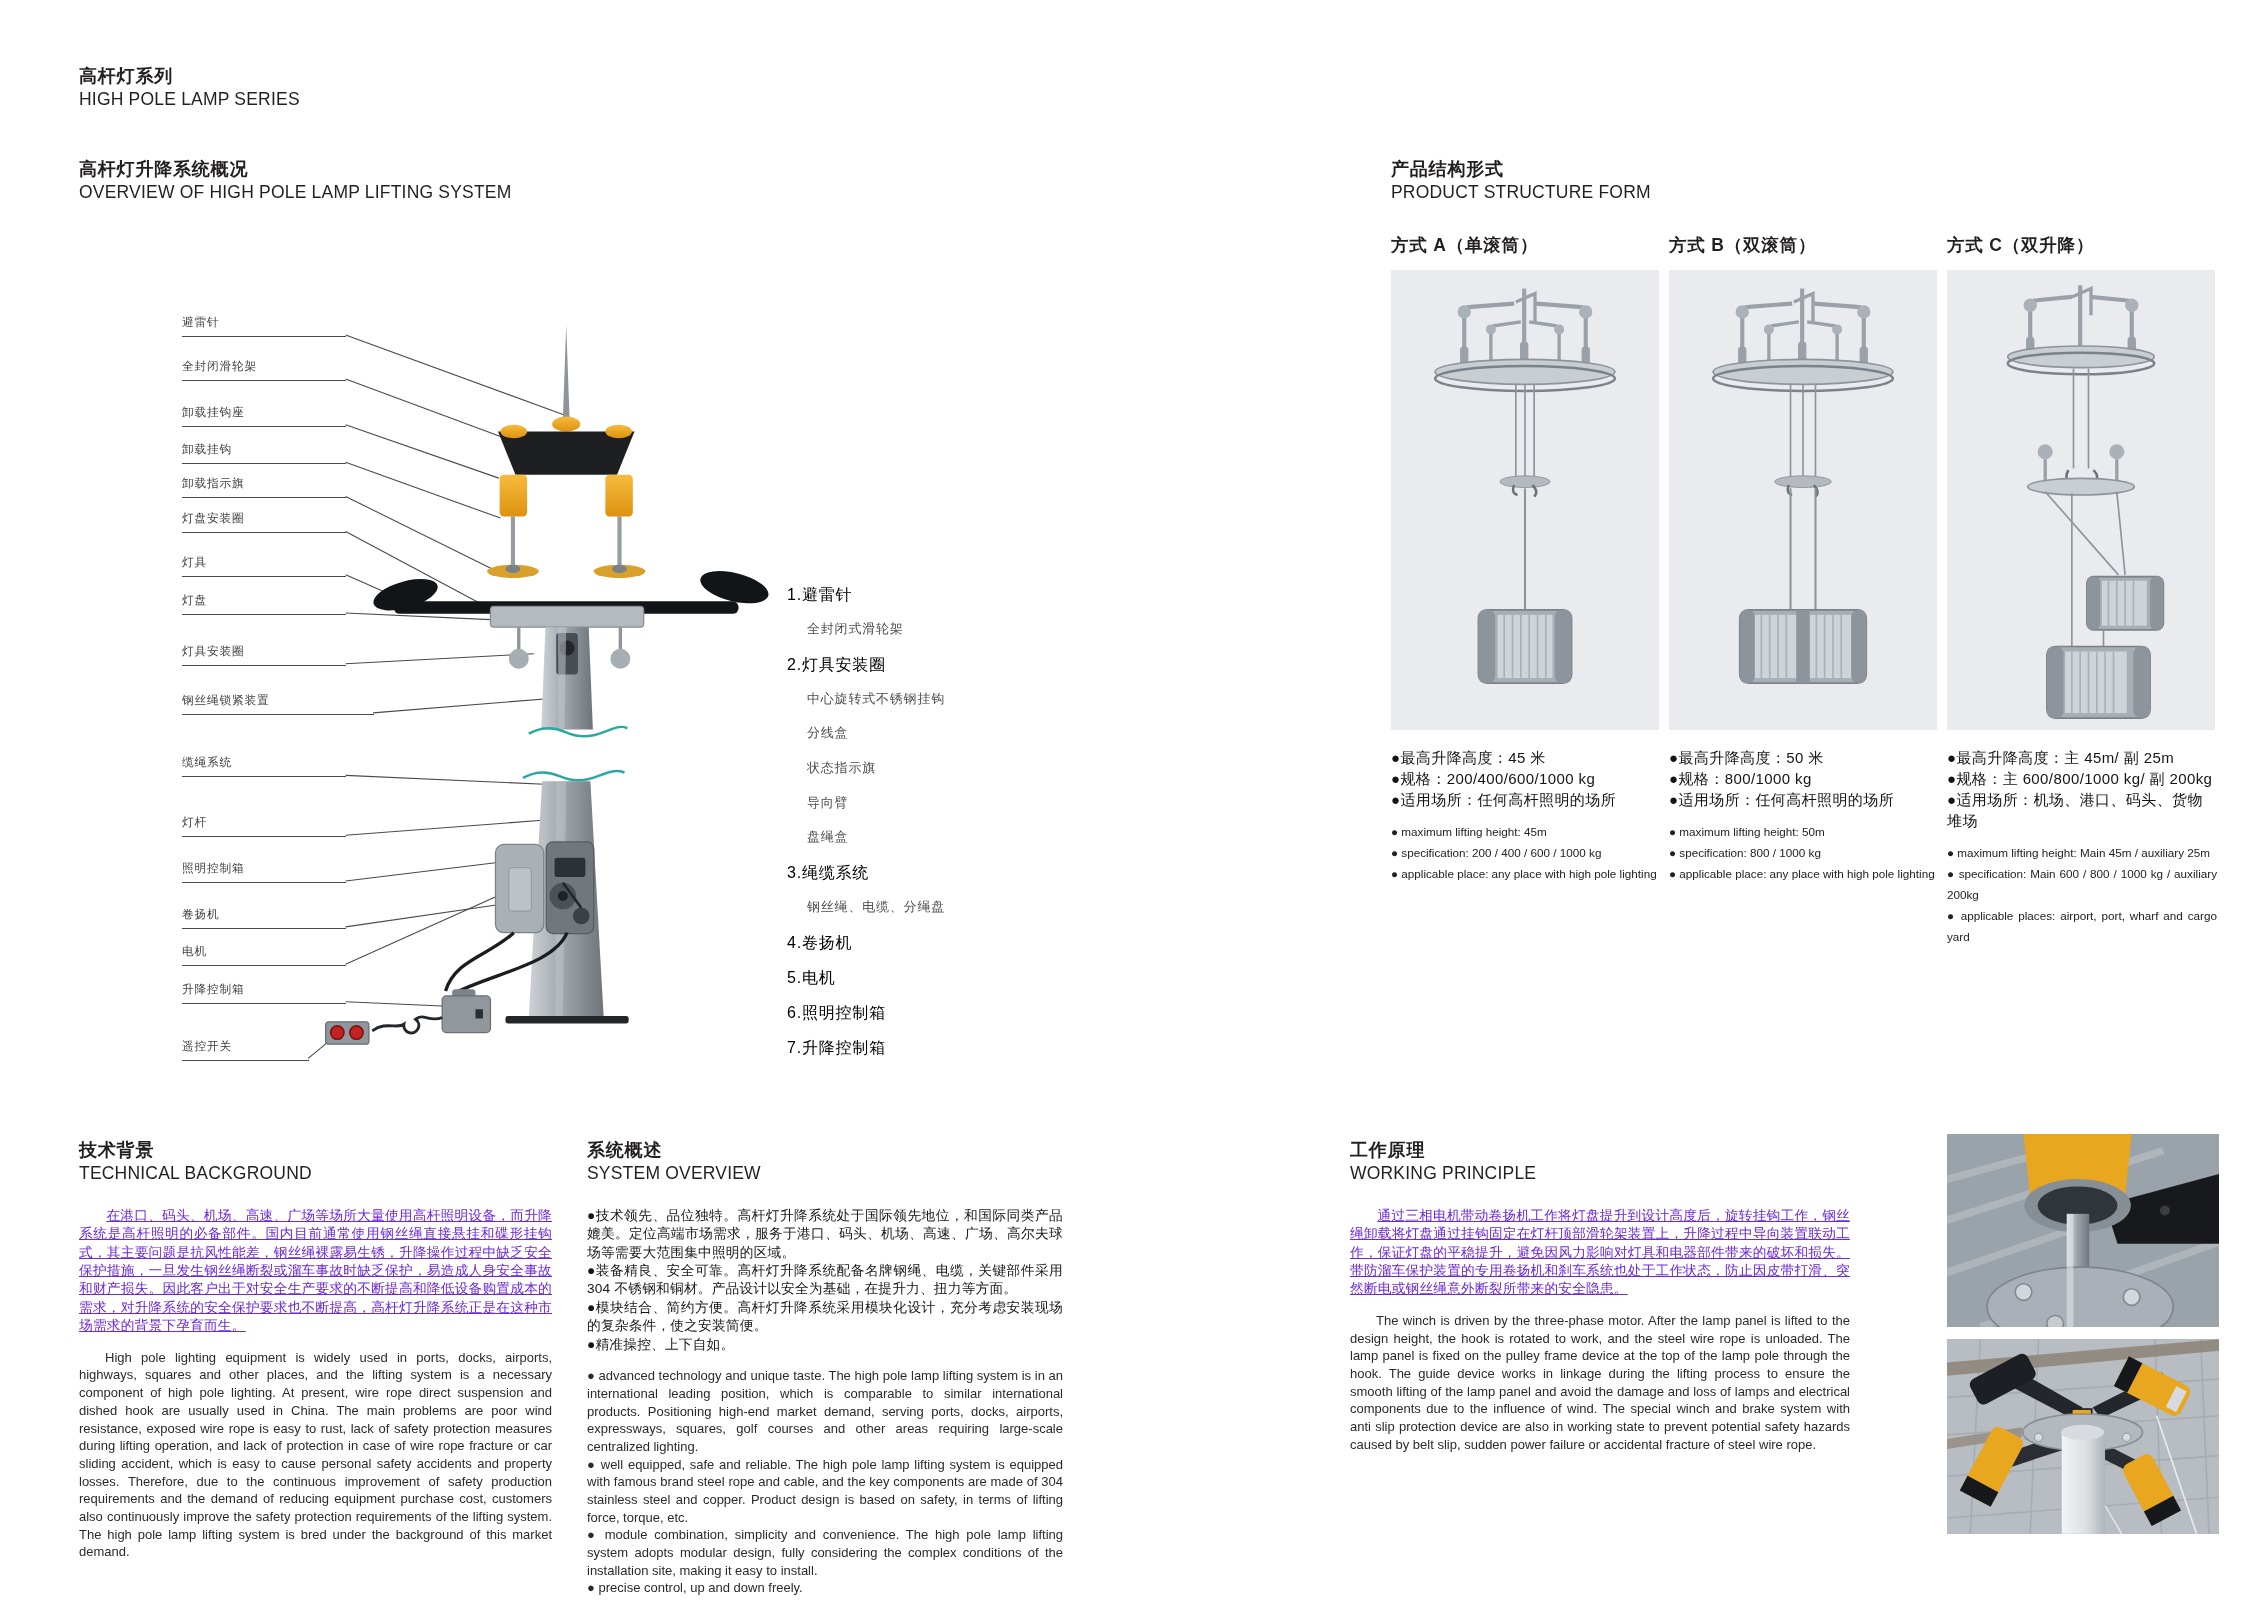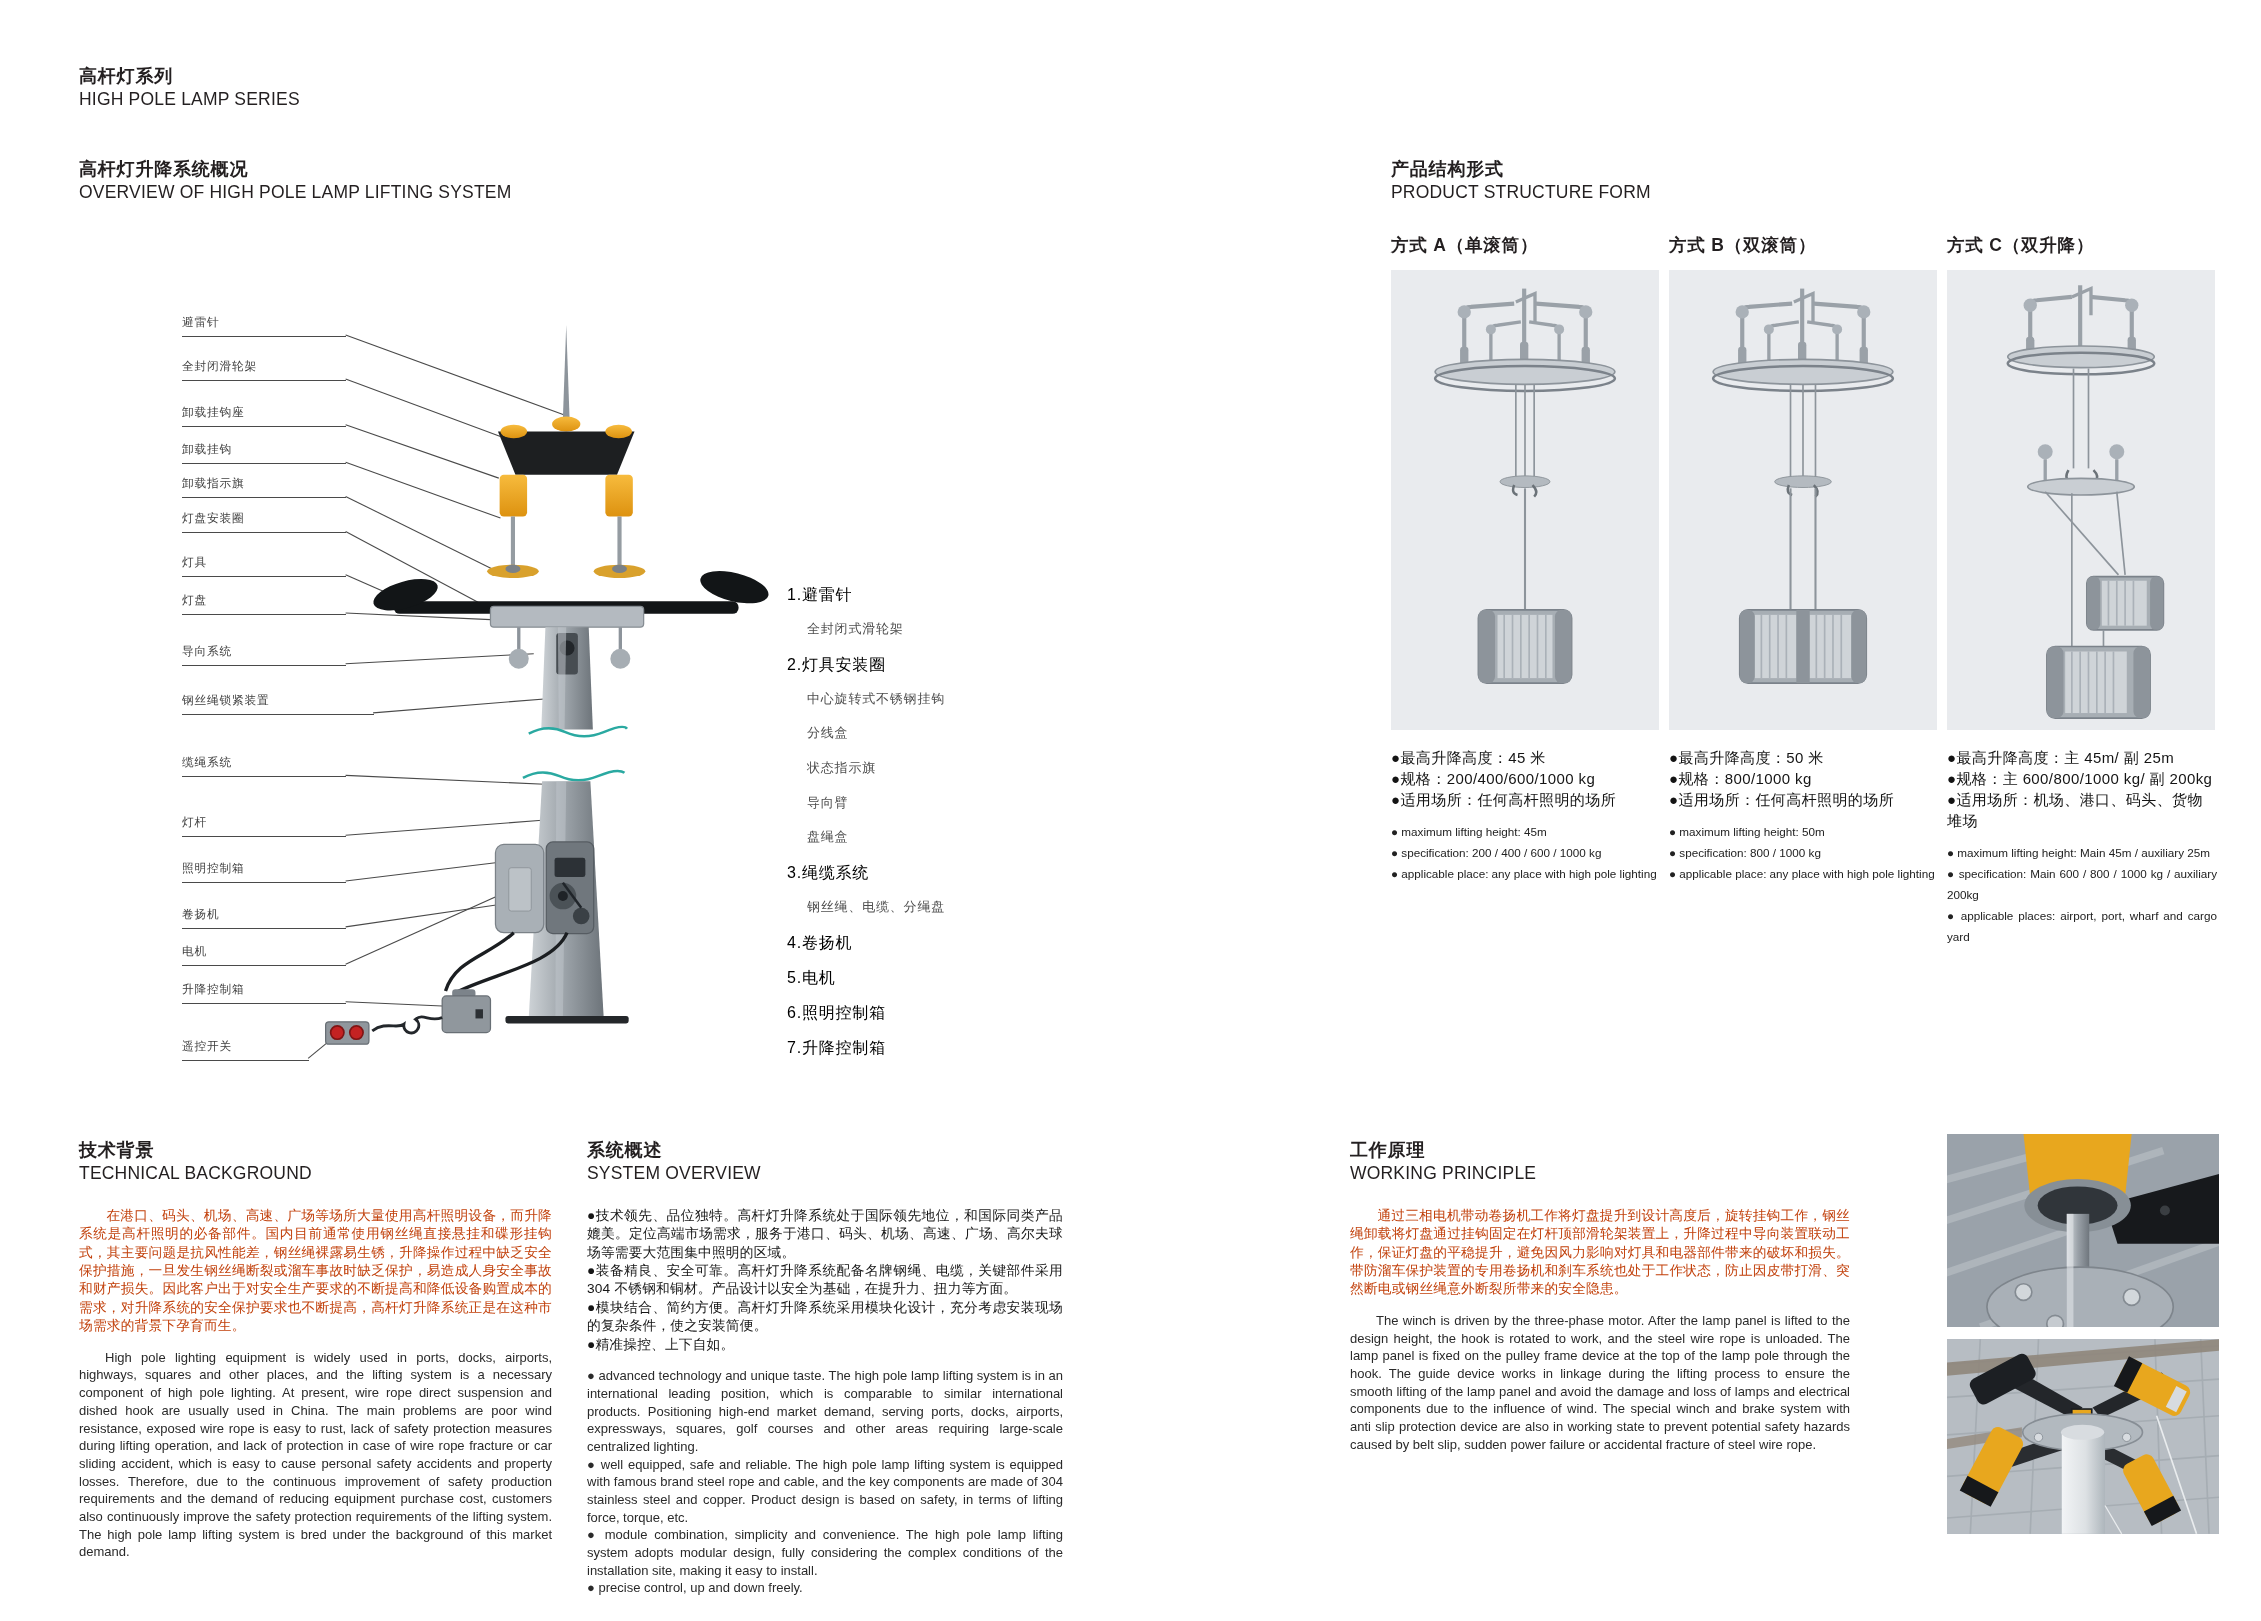--- a/index.html
+++ b/index.html
@@ -13,21 +13,21 @@
   .numlist{position:absolute;left:787px;top:585px;width:358px;list-style:none;margin:0;padding:0;}
   .numlist li.main{font-size:16px;color:#000000;margin:0 0 14px 0;letter-spacing:0.8px;}
   .numlist li.sub{font-size:13px;color:#4e4e4e;margin:0 0 16.7px 20px;letter-spacing:0.8px;}
   .mode-card{position:absolute;top:233px;width:270px;}
   .mode-title{font-size:17.5px;font-weight:bold;letter-spacing:0.8px;}
   .mode-img{margin-top:13.3px;width:268px;height:460px;background:#e9ebee;}
   .spec-zh{margin-top:16.7px;font-size:15px;line-height:21px;color:#141414;letter-spacing:0.4px;}
   .spec-en{margin-top:10.8px;font-size:11.7px;line-height:21px;color:#222222;text-align:justify;}
   .sec{position:absolute;top:1139px;}
   .sec-body-zh{margin-top:23px;font-size:13.7px;line-height:1.34;text-align:justify;
-    text-indent:2em;color:#c2410c;letter-spacing:0.2px;}
+    text-indent:2em;color:#6d28d9;letter-spacing:0.2px;text-decoration:underline;}
   .sec-bullets-zh{margin-top:23px;font-size:13.7px;line-height:1.34;text-align:justify;color:#161616;letter-spacing:0.2px;}
   .sec-body-en{margin-top:13.3px;font-size:13px;line-height:1.36;text-align:justify;
     text-indent:2em;color:#2a2a2a;}
   .sec-bullets-en{margin-top:13.3px;font-size:13px;line-height:1.36;text-align:justify;color:#2a2a2a;}
   .photo{width:272px;background:#b7bdc3;}
 </style>
 </head>
 <body>
 
 <div id="page">
@@ -143,21 +143,21 @@
   </svg>
 
   <span class="part-label" style="top:315px;">避雷针</span>
   <span class="part-label" style="top:359px;">全封闭滑轮架</span>
   <span class="part-label" style="top:405px;">卸载挂钩座</span>
   <span class="part-label" style="top:442px;">卸载挂钩</span>
   <span class="part-label" style="top:476px;">卸载指示旗</span>
   <span class="part-label" style="top:511px;">灯盘安装圈</span>
   <span class="part-label" style="top:555px;">灯具</span>
   <span class="part-label" style="top:593px;">灯盘</span>
-  <span class="part-label" style="top:644px;">导向系统</span>
+  <span class="part-label" style="top:644px;">灯具安装圈</span>
   <span class="part-label" style="top:693px;width:192px;">钢丝绳锁紧装置</span>
   <span class="part-label" style="top:755px;">缆绳系统</span>
   <span class="part-label" style="top:815px;">灯杆</span>
   <span class="part-label" style="top:861px;">照明控制箱</span>
   <span class="part-label" style="top:907px;">卷扬机</span>
   <span class="part-label" style="top:944px;">电机</span>
   <span class="part-label" style="top:982px;">升降控制箱</span>
   <span class="part-label" style="top:1039px;width:127px;">遥控开关</span>
 
   <ul class="numlist">

